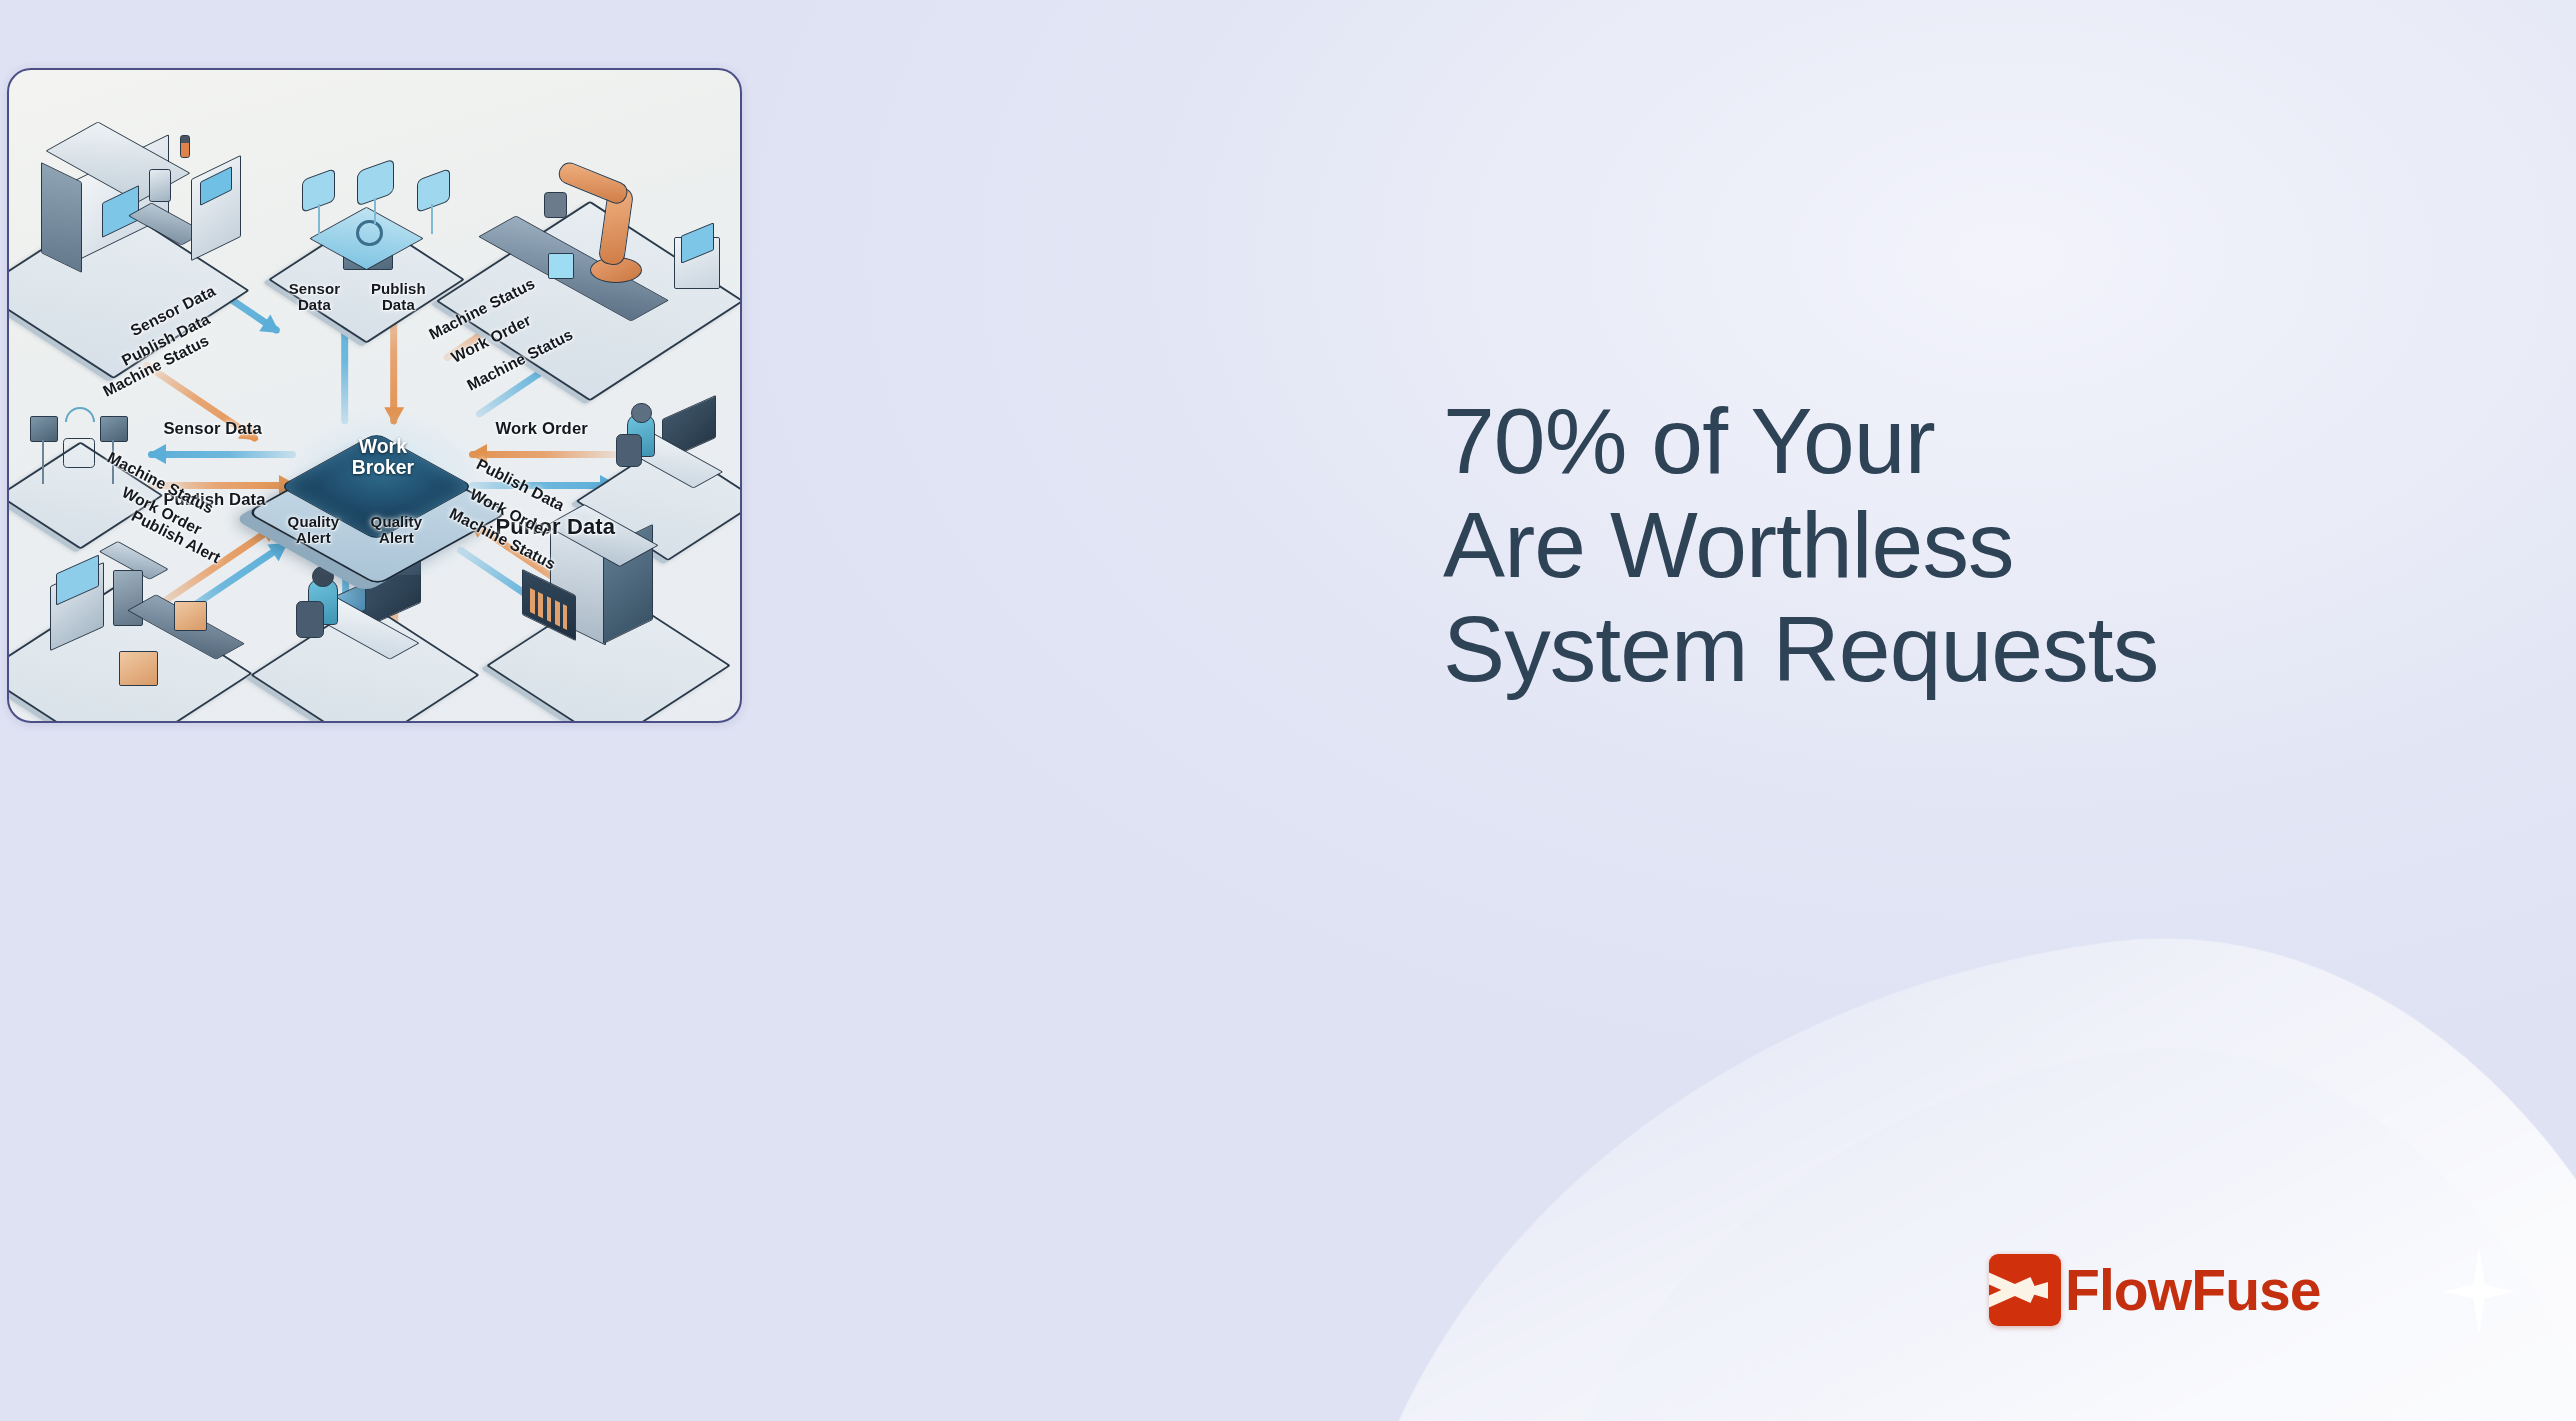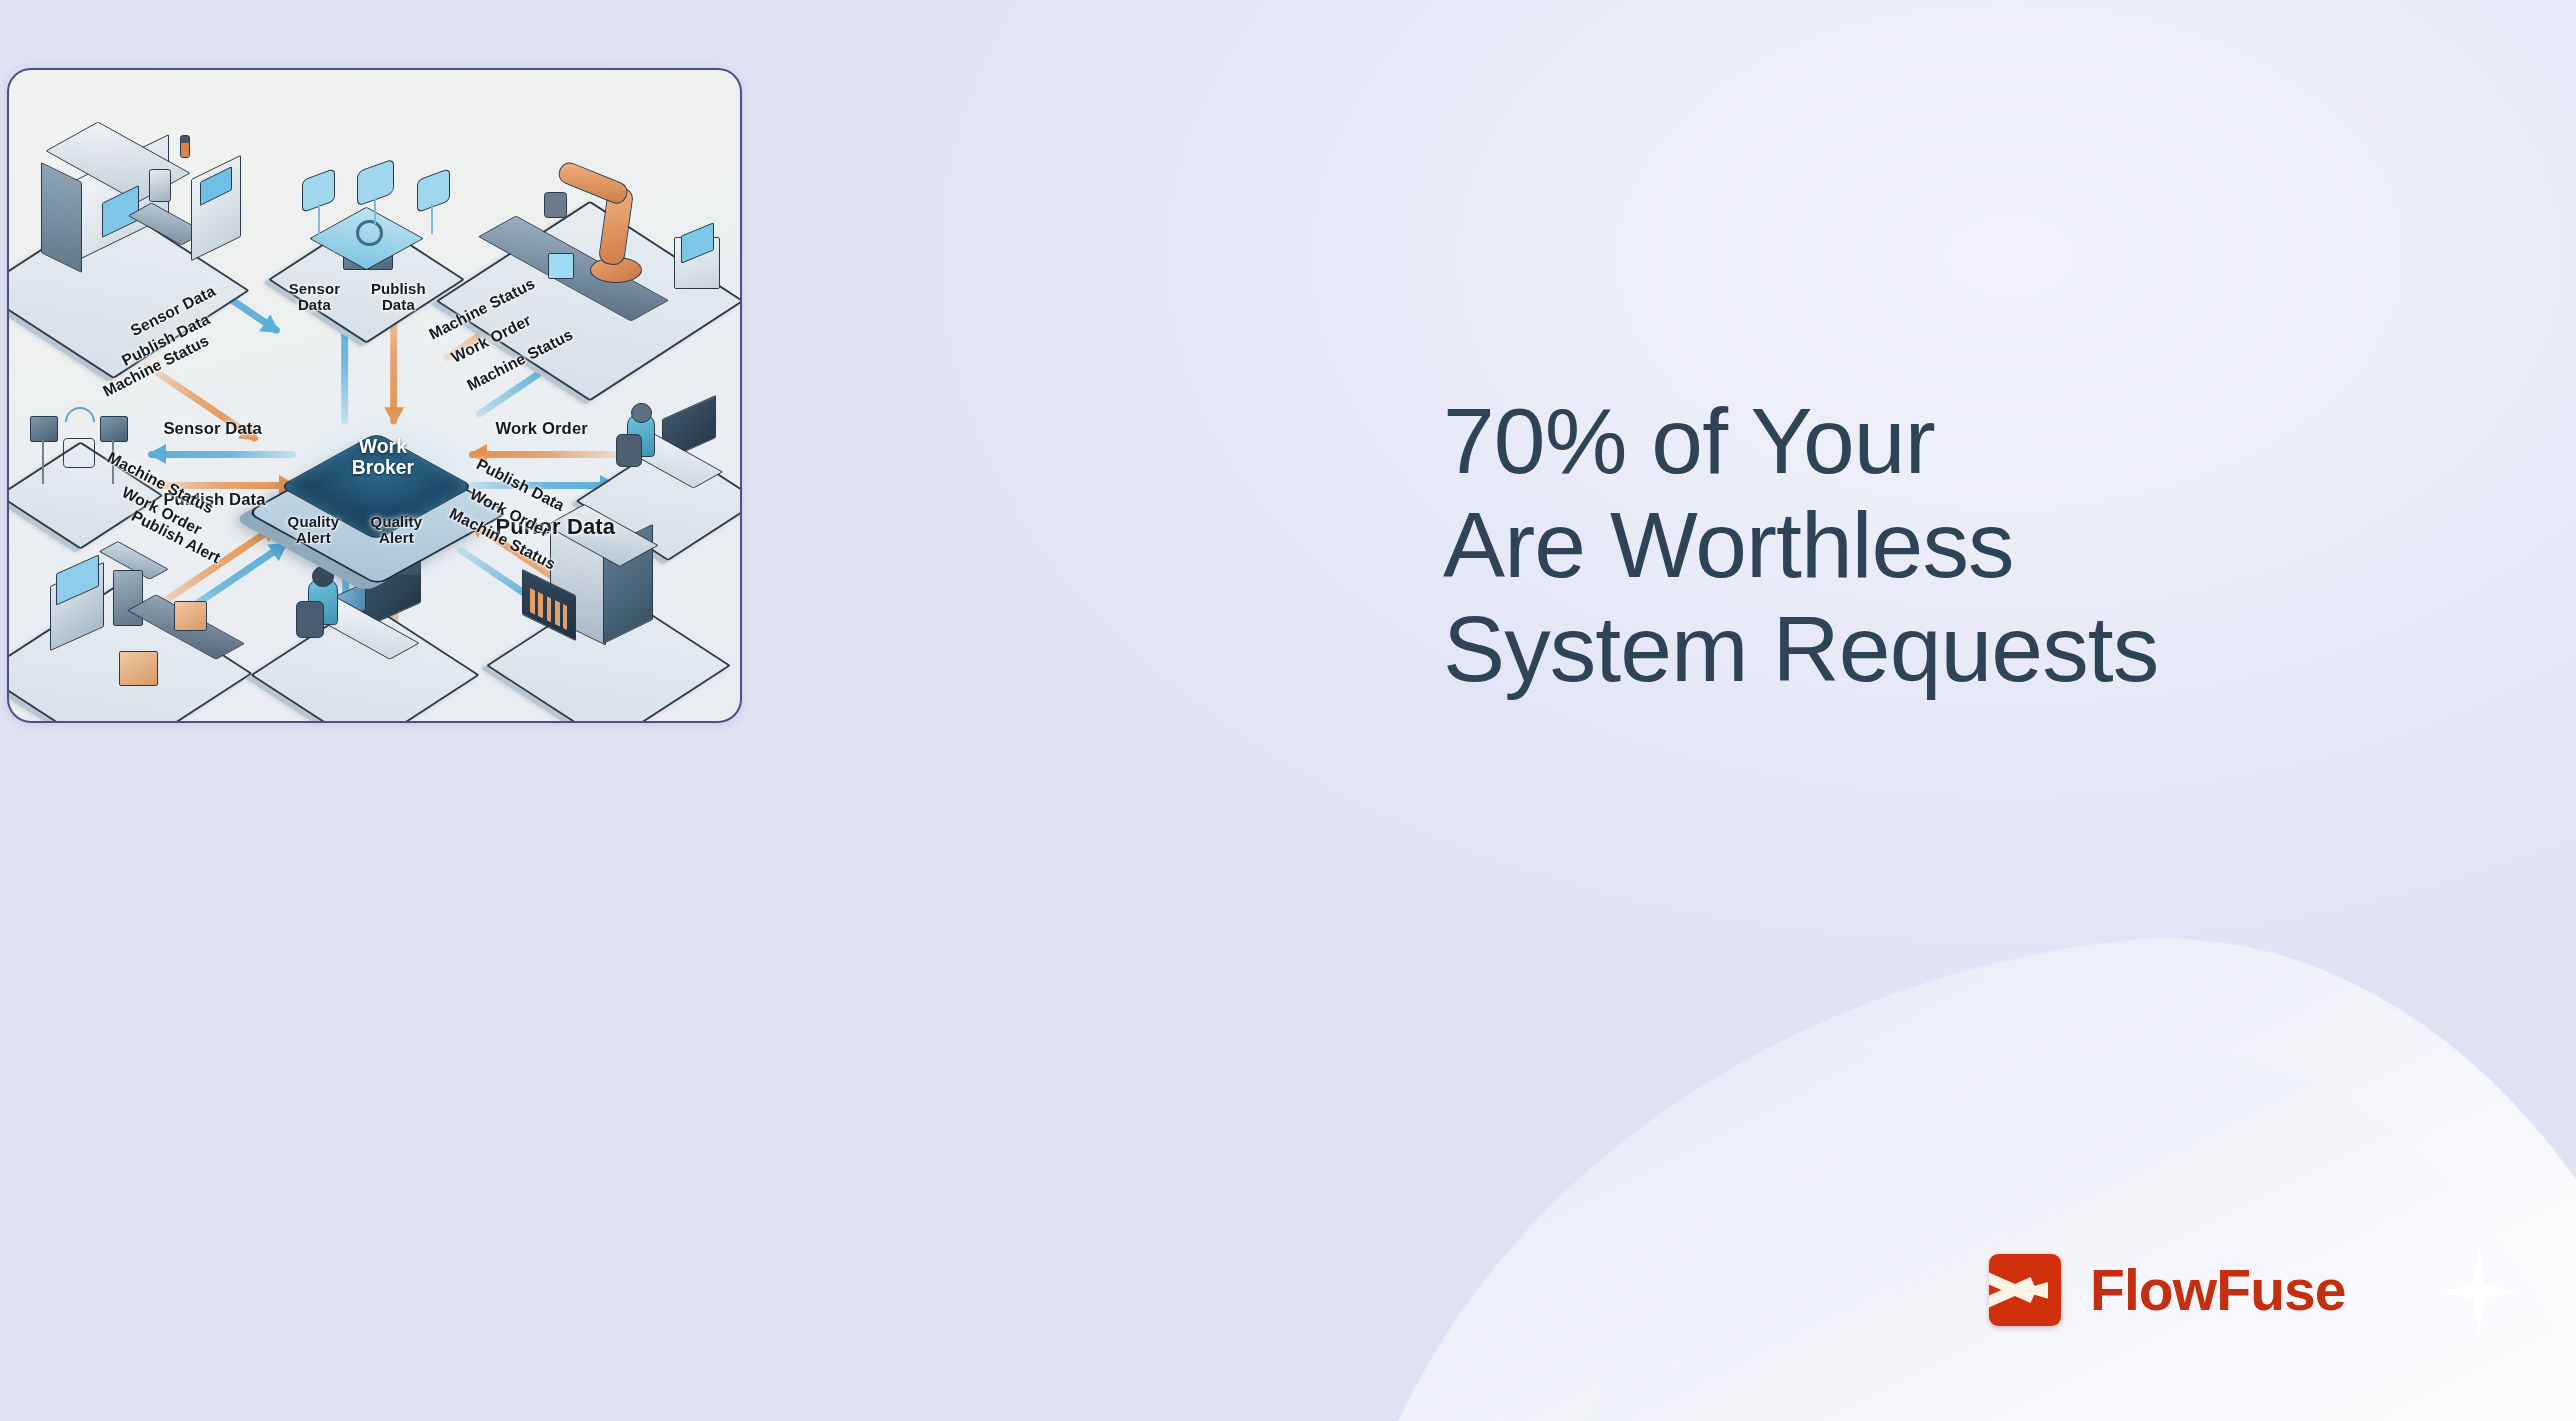--- a/index.html
+++ b/index.html
@@ -107,21 +107,21 @@
     pointer-events:none;
   }
 
   
   #headline{
     position:absolute;left:1443px;top:389px;width:1092px;
     font-size:93px;line-height:1.12;font-weight:normal;
     color:#2f4356;letter-spacing:-0.9px;
     font-family:"Liberation Sans", sans-serif;
   }
-  #brand{position:absolute;left:1989px;top:1254px;display:flex;align-items:center;gap:29px;}
+  #brand{position:absolute;left:1989px;top:1254px;display:flex;align-items:center;gap:4px;}
   #brandMark{
     width:72px;height:72px;border-radius:9.3px;background:#d1300c;position:relative;overflow:hidden;
     box-shadow:0 1.9px 5.6px rgba(150,40,10,.3);
   }
   #brandMark .fz1{position:absolute;left:-5.6px;top:28px;width:52px;height:11px;background:#fbf3e6;transform:rotate(24deg);}
   #brandMark .fz2{position:absolute;left:-5.6px;top:33px;width:52px;height:11px;background:#fbf3e6;transform:rotate(-24deg);}
   #brandMark .fz3{position:absolute;left:31px;top:28px;width:28px;height:16.7px;background:#fbf3e6;
      clip-path:polygon(100% 0,100% 100%,0 50%);}
   #brandText{font-size:57px;font-weight:bold;color:#c4300f;letter-spacing:-0.9px;font-family:"Liberation Sans",sans-serif;}
   #sparkle{

